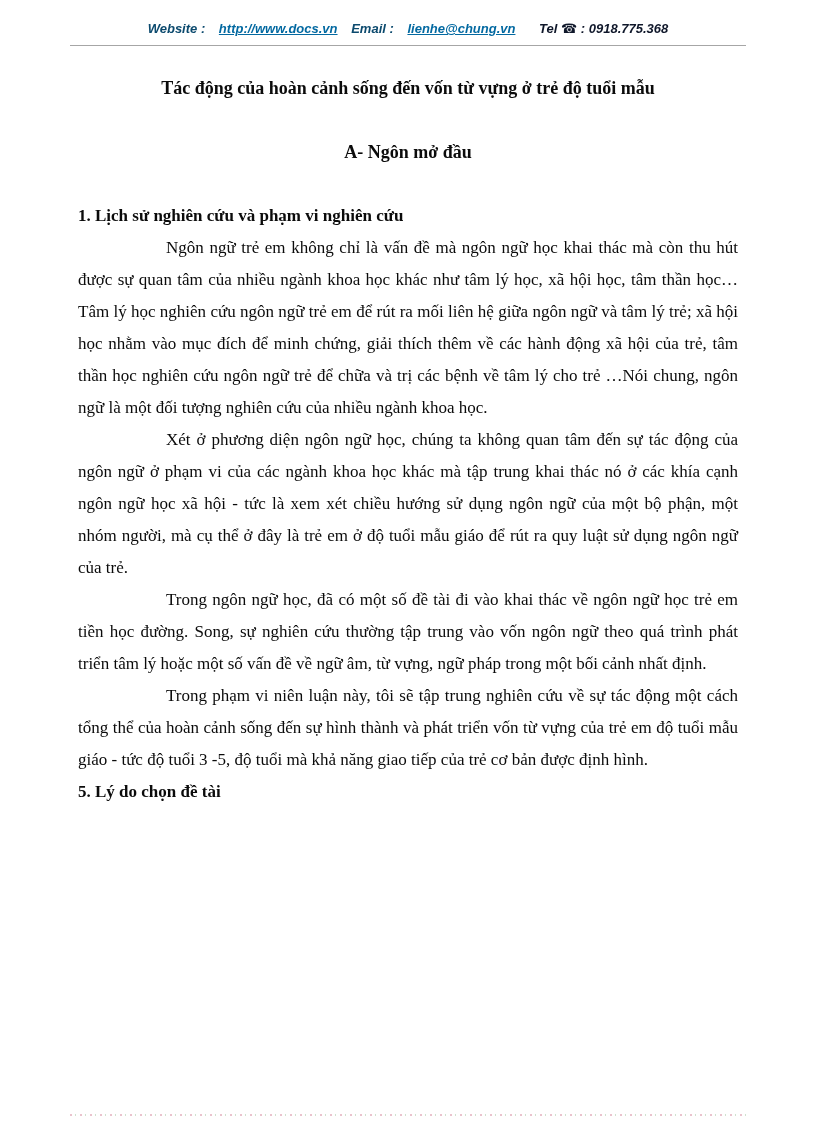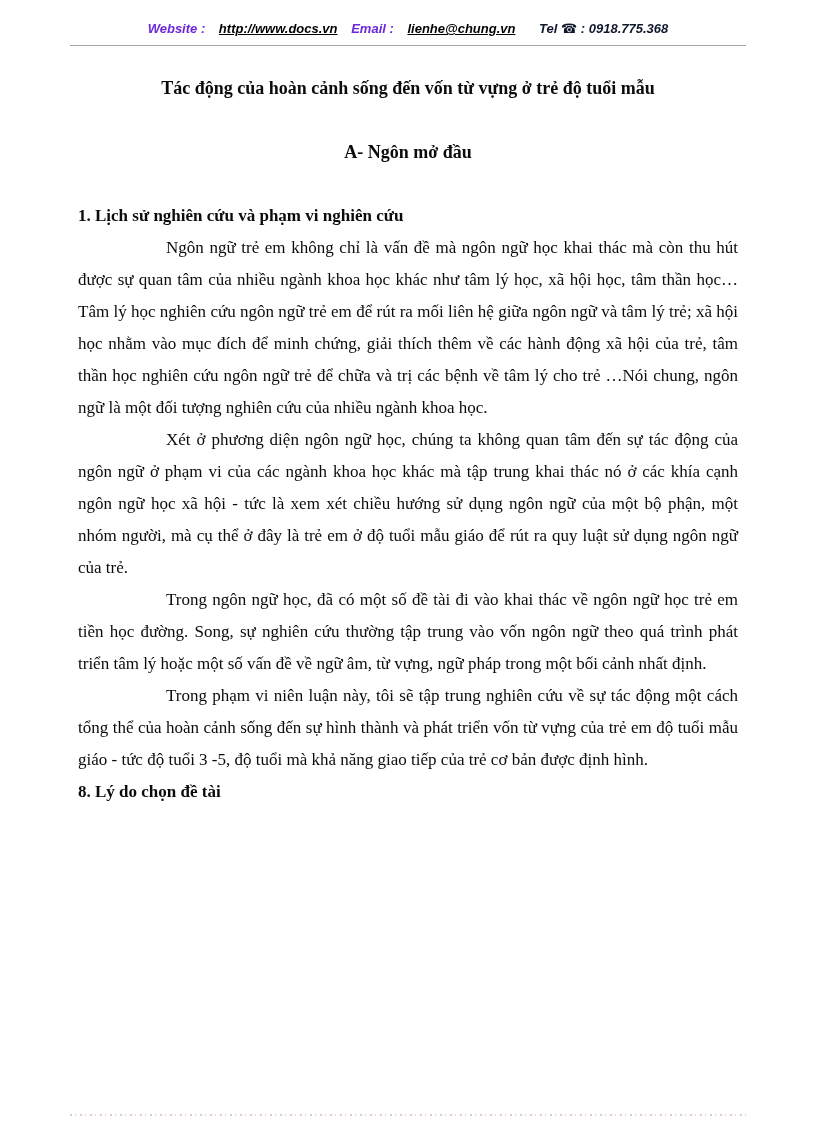--- a/index.html
+++ b/index.html
@@ -19,22 +19,22 @@
     top: 0; left: 0; right: 0;
     height: 46px;
     text-align: center;
     padding-top: 21px;
     font-family: "Liberation Sans", "DejaVu Sans", sans-serif;
     font-size: 13px;
     font-weight: bold;
     font-style: italic;
     white-space: nowrap;
   }
-  .page-header .label   { color: #6d28d9; }
-  .page-header a.hlink  { color: #000000; text-decoration: underline; cursor: pointer; }
+  .page-header .label   { color: #0c4a6e; }
+  .page-header a.hlink  { color: #0369a1; text-decoration: underline; cursor: pointer; }
   .page-header .telpart { color: #0f172a; }
   .page-header .sep     { display: inline-block; width: 10px; }
   .header-rule {
     position: absolute;
     top: 45px; left: 70px; right: 70px;
     border-top: 1px solid #a6a6a6;
   }
 
   
   .content {
@@ -106,18 +106,18 @@
 
   <div class="part-heading">A- Ngôn mở đầu</div>
 
   <div class="section-heading">1. Lịch sử nghiên cứu và phạm vi nghiên cứu</div>
 
   <p class="para">Ngôn ngữ trẻ em không chỉ là vấn đề mà ngôn ngữ học khai thác mà còn thu hút được sự quan tâm của nhiều ngành khoa học khác như tâm lý học, xã hội học, tâm thần học…Tâm lý học nghiên cứu ngôn ngữ trẻ em để rút ra mối liên hệ giữa ngôn ngữ và tâm lý trẻ; xã hội học nhằm vào mục đích để minh chứng, giải thích thêm về các hành động xã hội của trẻ, tâm thần học nghiên cứu ngôn ngữ trẻ để chữa và trị các bệnh về tâm lý cho trẻ …Nói chung, ngôn ngữ là một đối tượng nghiên cứu của nhiều ngành khoa học.</p>
   <p class="para">Xét ở phương diện ngôn ngữ học, chúng ta không quan tâm đến sự tác động của ngôn ngữ ở phạm vi của các ngành khoa học khác mà tập trung khai thác nó ở các khía cạnh ngôn ngữ học xã hội - tức là xem xét chiều hướng sử dụng ngôn ngữ của một bộ phận, một nhóm người, mà cụ thể ở đây là trẻ em ở độ tuổi mẫu giáo để rút ra quy luật sử dụng ngôn ngữ của trẻ.</p>
   <p class="para">Trong ngôn ngữ học, đã có một số đề tài đi vào khai thác về ngôn ngữ học trẻ em tiền học đường. Song, sự nghiên cứu thường tập trung vào vốn ngôn ngữ theo quá trình phát triển tâm lý hoặc một số vấn đề về ngữ âm, từ vựng, ngữ pháp trong một bối cảnh nhất định.</p>
   <p class="para">Trong phạm vi niên luận này, tôi sẽ tập trung nghiên cứu về sự tác động một cách tổng thể của hoàn cảnh sống đến sự hình thành và phát triển vốn từ vựng của trẻ em độ tuổi mẫu giáo - tức độ tuổi 3 -5, độ tuổi mà khả năng giao tiếp của trẻ cơ bản được định hình.</p>
 
-  <div class="section-heading" style="margin-top:0">8. Lý do chọn đề tài</div>
+  <div class="section-heading" style="margin-top:0">5. Lý do chọn đề tài</div>
 
 
 </div>
 
 <div class="footer-rule"></div>
 
 </body></html>

